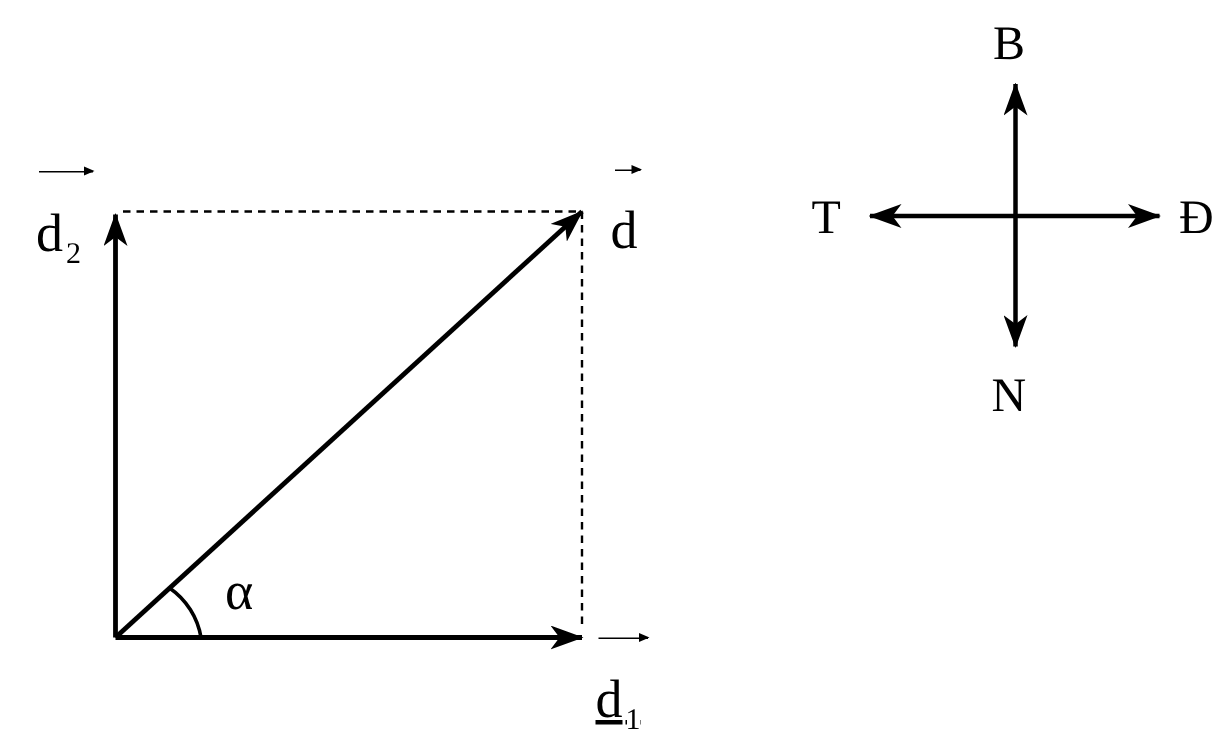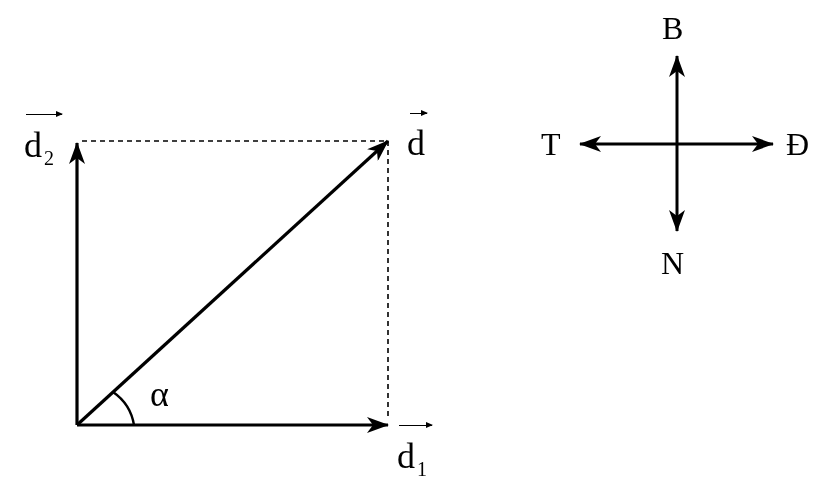--- a/index.html
+++ b/index.html
@@ -1,19 +1,19 @@
 <!DOCTYPE html>
 <html><head>
 <meta charset="utf-8">
 <style>
   html, body { margin:0; padding:0; background:#ffffff; }
   #canvas { position:relative; width:821px; height:489px; overflow:hidden; background:#fff; }
   svg { position:absolute; left:0; top:0; }
   .lbl { position:absolute; font-family:"Liberation Serif", "DejaVu Serif", serif; color:#000; line-height:1; white-space:nowrap; }
-  .big { font-size:36px; }
+  .big { font-size:36px;margin-top:10px; }
   .sub { font-size:20px; position:relative; top:8px; left:2px; }
   .vecbar { position:absolute; height:1px; background:#000; }
   .vecbar::after { content:""; position:absolute; right:-1px; top:-3px; border-left:7px solid #000; border-top:3.5px solid transparent; border-bottom:3.5px solid transparent; }
 </style>
 </head>
 <body>
 
 <div id="canvas">
   <svg width="821" height="489" viewBox="0 0 821 489">
     <defs>
@@ -44,21 +44,21 @@
   <div class="lbl big" style="left:24px; top:127px;">
     <span>d</span><span class="sub">2</span>
   </div>
 
   <div class="vecbar" style="left:410px; top:113px; width:17px;"></div>
   <div class="lbl big" style="left:407px; top:125px;">
     <span>d</span>
   </div>
 
   <div class="vecbar" style="left:399px; top:425px; width:33px;"></div>
-  <div class="lbl big" style="left:397px; top:438px;">
+  <div class="lbl big" style="left:397px; top:438px;text-decoration:underline;">
     <span>d</span><span class="sub">1</span>
   </div>
 
   <div class="lbl" style="left:150px; top:376px; font-size:36px;">α</div>
 
   <div class="lbl" style="left:662px; top:12px; font-size:32px;">B</div>
   <div class="lbl" style="left:661px; top:247px; font-size:32px;">N</div>
   <div class="lbl" style="left:541px; top:128px; font-size:32px;">T</div>
   <div class="lbl" style="left:786px; top:128px; font-size:32px;">Đ</div>
 </div>

